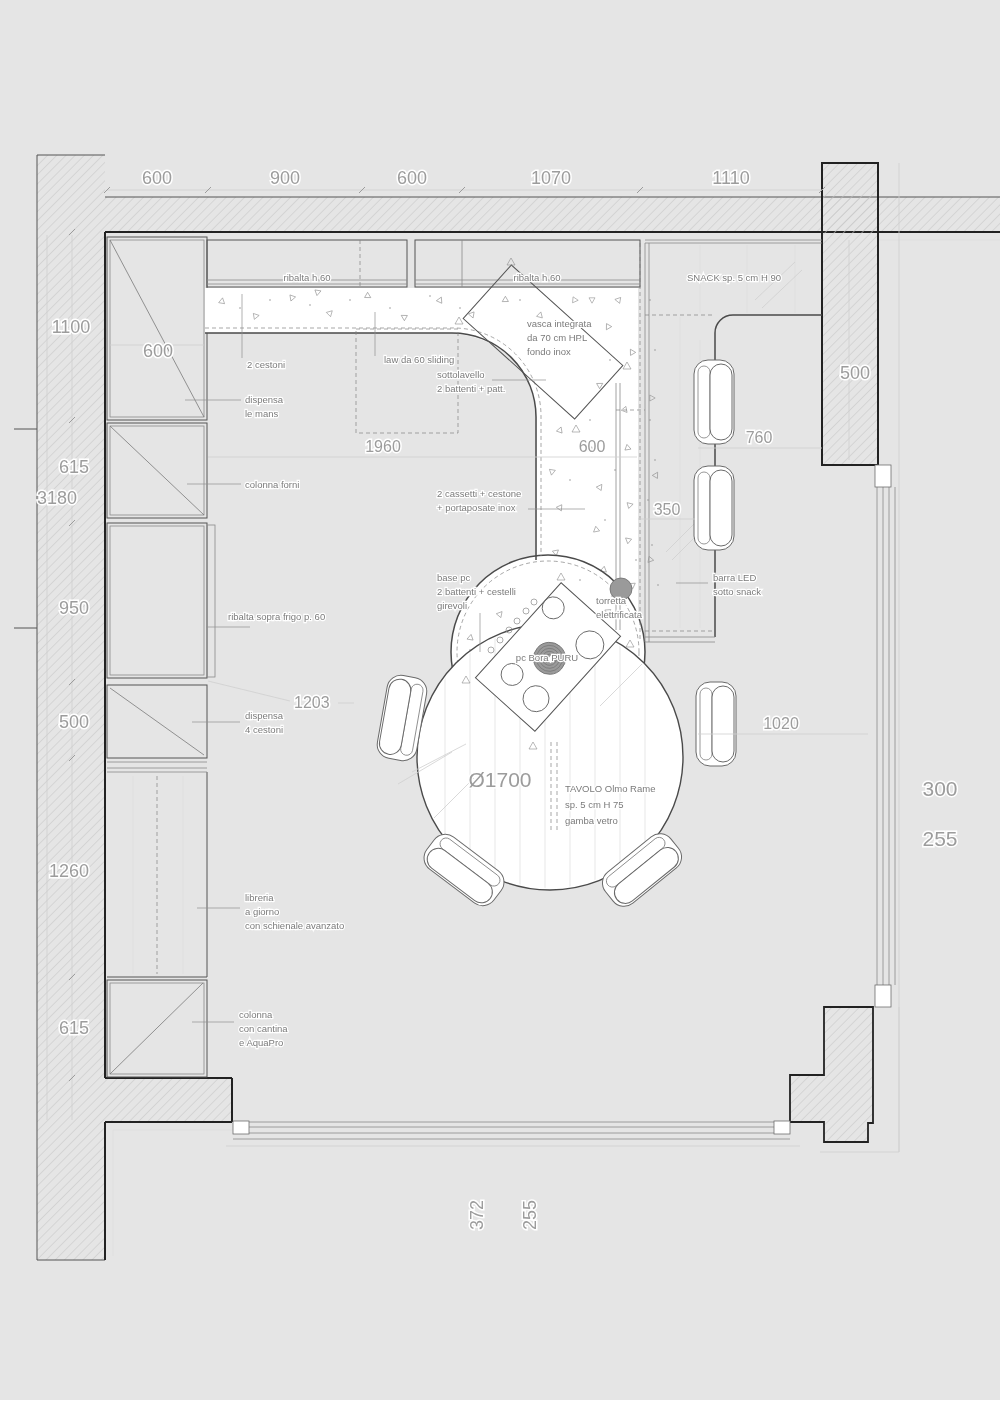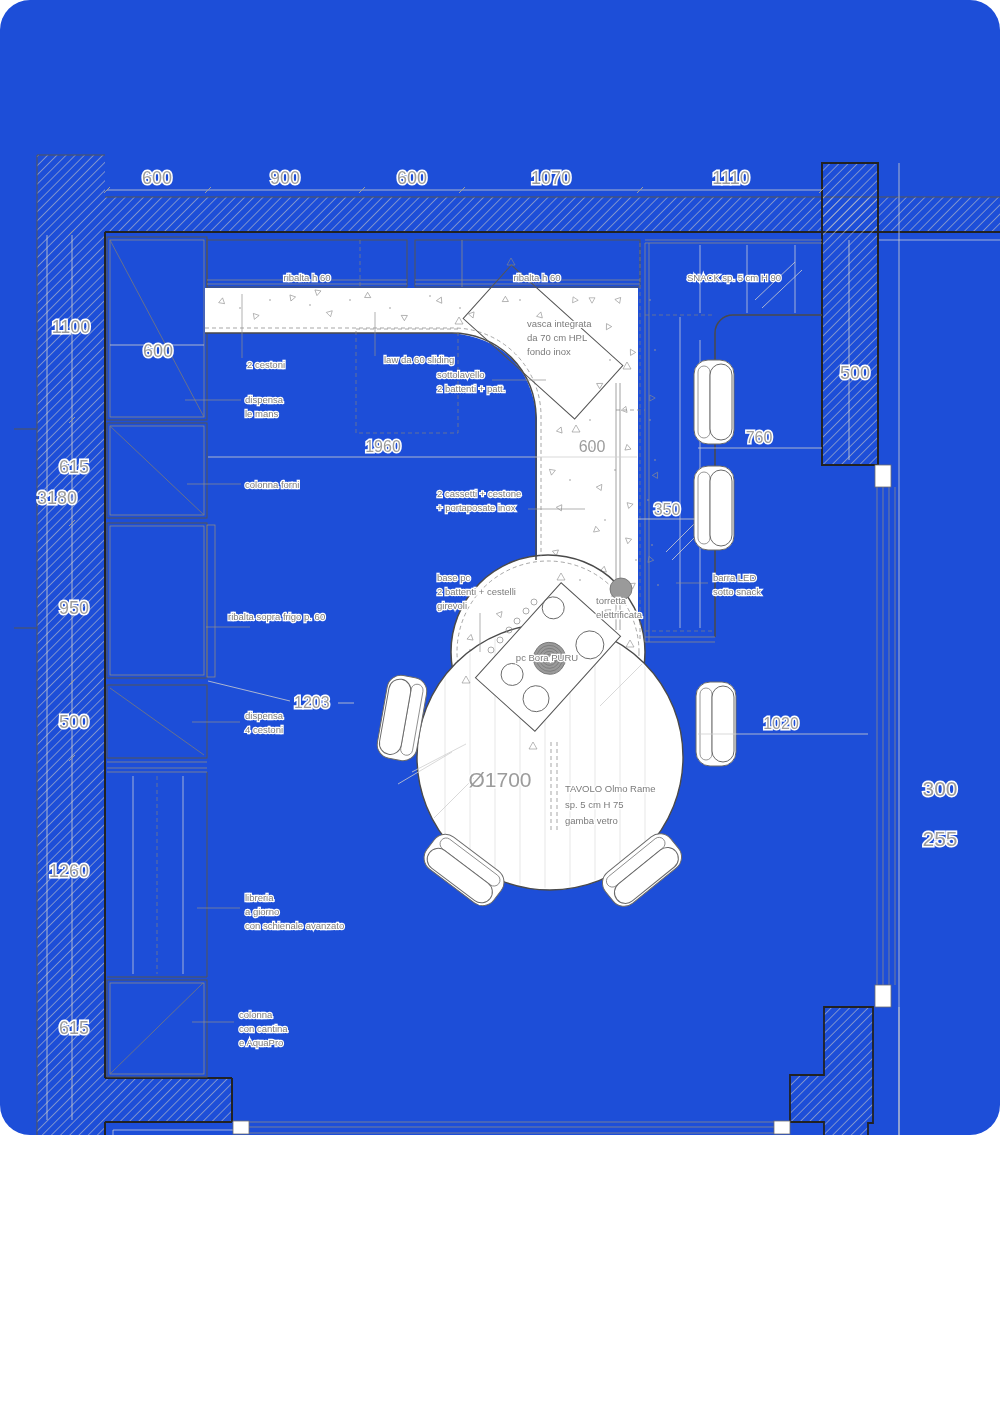--- a/index.html
+++ b/index.html
@@ -1,17 +1,17 @@
 <!DOCTYPE html>
 <html><head>
 <meta charset="utf-8">
 <style>
   html,body{margin:0;padding:0;background:#fff;}
-  #stage{position:relative;width:1000px;height:1135px;background:#1d4ed8;overflow:hidden;
-         font-family:"Liberation Sans", sans-serif;border-radius:30px;}
+  #stage{position:relative;width:1000px;height:1400px;background:#e5e5e5;overflow:hidden;
+         font-family:"Liberation Sans", sans-serif;}
   svg{display:block;}
   text{font-family:"Liberation Sans", sans-serif;}
   .dim{fill:#9c9c9c;stroke:#ffffff;stroke-width:3px;paint-order:stroke;font-size:18px;}
   .dimS{fill:#9c9c9c;stroke:#ffffff;stroke-width:3px;paint-order:stroke;font-size:16px;}
   .dimL{fill:#9c9c9c;stroke:#ffffff;stroke-width:3px;paint-order:stroke;font-size:21px;}
   .lbl{fill:#7b7b7b;stroke:#ffffff;stroke-width:2.4px;paint-order:stroke;font-size:9.5px;}
   .thin{stroke:#8a8a8a;stroke-width:.8;fill:none;}
   .edge{stroke:#555;stroke-width:1;fill:none;}
   .edge2{stroke:#222;stroke-width:2;fill:none;}
   .front{stroke:#4a4a4a;stroke-width:1.5;fill:none;}

